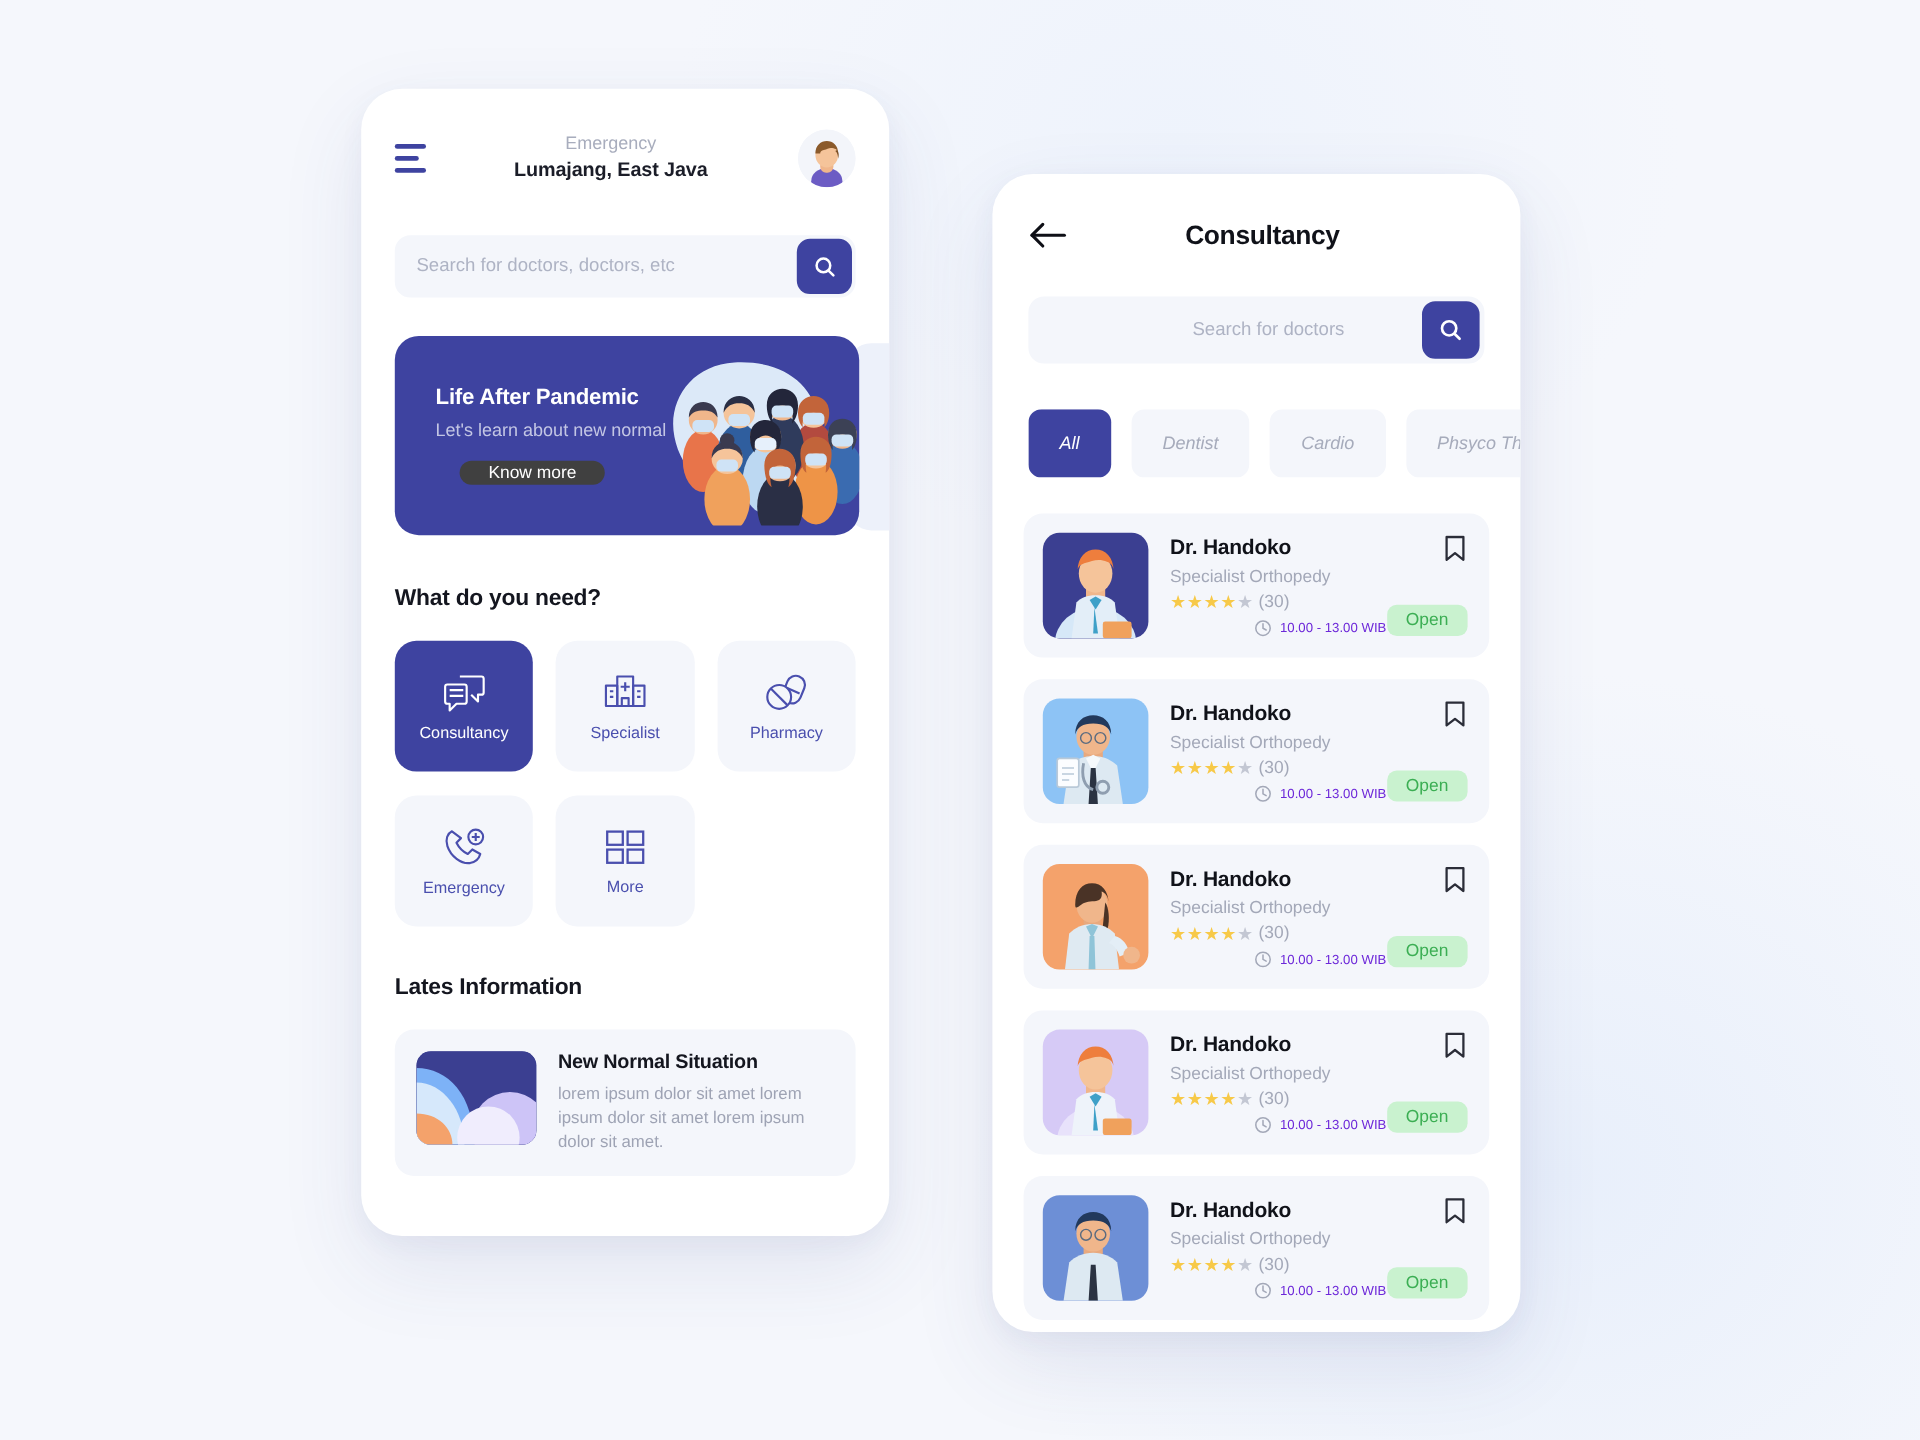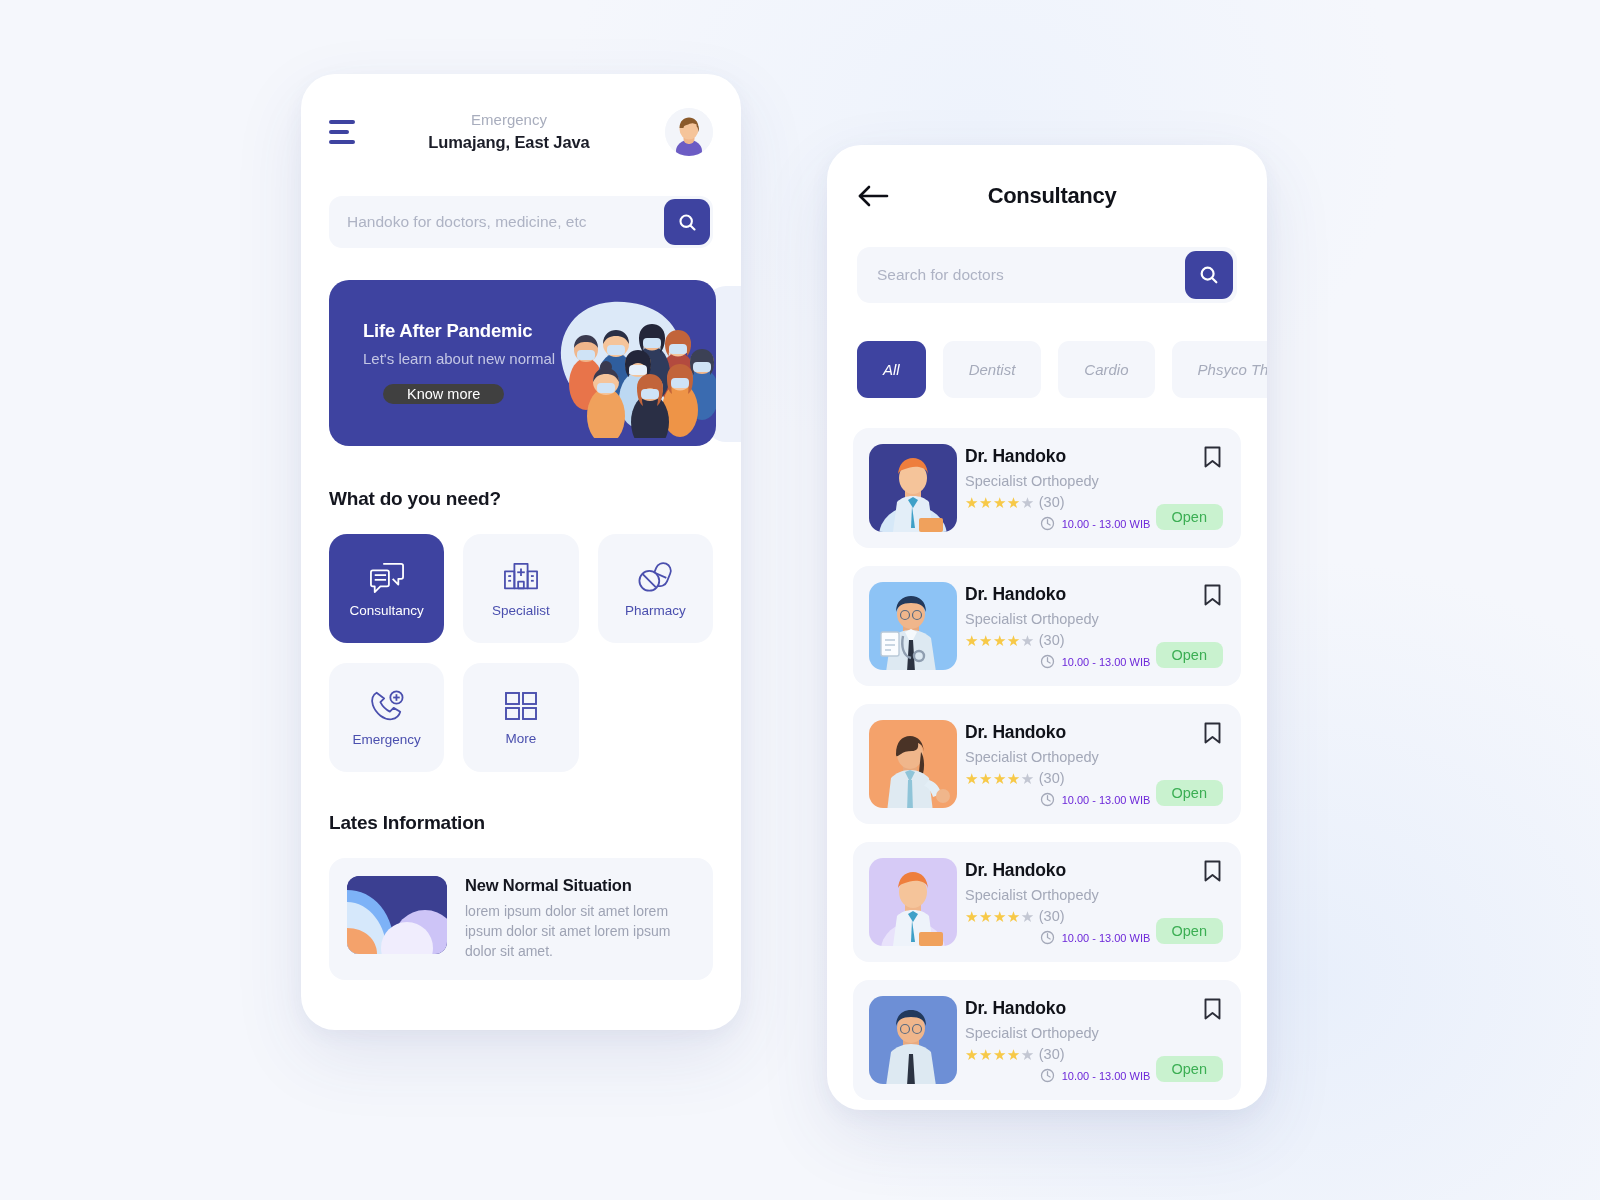--- a/index.html
+++ b/index.html
@@ -103,41 +103,41 @@
   .news-title { font-size:16.5px; font-weight:700; color:#14161f; letter-spacing:-.2px; }
   .news-body { font-size:14px; color:#9ea3b4; line-height:1.42; margin-top:7px; }
 
   
   .list-header { display:flex; align-items:center; padding:38px 30px 0 30px; }
   .back-btn { width:40px; cursor:pointer; flex:0 0 auto; display:flex; align-items:center; }
   .list-title { flex:1; text-align:center; font-size:22px; font-weight:700; color:#101219; letter-spacing:-.3px; margin-left:-30px; }
 
   .searchbar2 {
     margin:38px 30px 0 30px; height:56px; background:#f4f6fb; border-radius:13px;
-    display:flex; align-items:center; padding-left:20px; position:relative;
+    display:flex; align-items:center; padding-left:20px; position:relative;justify-content:center;
   }
   .searchbar2 .ph { font-size:15.5px; color:#aeb3c4; }
   .search-btn2 {
     width:48px; height:48px; border-radius:11px; background:#3e43a0;
     display:flex; align-items:center; justify-content:center;
     position:absolute; right:4px; top:4px; cursor:pointer; border:none;
   }
 
   
   .chips { margin:38px 0 0 30px; display:flex; gap:17px; white-space:nowrap; overflow:hidden; }
   .chip {
     background:#f4f6fb; color:#a6abbb; font-size:15px; border-radius:11px;
     padding:20px 26px; cursor:pointer; flex:0 0 auto; border:none;font-style:italic;
   }
   .chip.active { background:#3e43a0; color:#fff; }
 
   
   .doc-list { margin:30px 26px 0 26px; display:flex; flex-direction:column; gap:18px; }
   .doc-card {
-    background:#f4f6fb; border-radius:16px; padding:16px; display:flex; gap:8px;
+    background:#f4f6fb; border-radius:16px; padding:16px; display:flex; gap:18px;
     position:relative; min-height:118px;
   }
   .doc-ava { width:88px; height:88px; border-radius:14px; flex:0 0 auto; position:relative; overflow:hidden; }
   .doc-info { flex:1; padding-top:2px; }
   .doc-name { font-size:17.5px; font-weight:700; color:#101219; letter-spacing:-.2px; }
   .doc-spec { font-size:14.5px; color:#a3a8b8; margin-top:6px; }
   .doc-rating { display:flex; align-items:center; gap:4px; margin-top:5px; }
   .stars { font-size:15px; letter-spacing:.5px; color:#f7c948; line-height:1; }
   .stars .off { color:#c3c7d3; }
   .rating-count { font-size:14.5px; color:#a3a8b8; }
@@ -171,21 +171,21 @@
           <ellipse cx="24" cy="43" rx="13" ry="11" fill="#6c5cc4"></ellipse>
           <rect x="18.5" y="22" width="11" height="14" rx="5" fill="#f0b68b"></rect>
           <ellipse cx="24" cy="21" rx="9.5" ry="10.5" fill="#f5c49a"></ellipse>
           <path d="M14.5 20c0-7 4.5-10.5 9.5-10.5S33.5 13 33.5 20c0-3-2-4-5-4.6-2.5-.5-4 .8-7 1.6-2 .5-3 1.3-3 3z" fill="#8b5a2b"></path>
           <path d="M32.5 17c1.8 1.6 1.6 5 1 7.2-.3-3.2-.8-5.2-2.4-6.4z" fill="#7a4e24"></path>
         </svg>
       </div>
     </div>
 
     <div class="searchbar">
-      <div class="ph">Handoko for doctors, medicine, etc</div>
+      <div class="ph">Search for doctors, doctors, etc</div>
       <button class="search-btn">
         <svg width="21" height="21" viewBox="0 0 24 24" fill="none" stroke="#fff" stroke-width="2.4" stroke-linecap="round">
           <circle cx="10.5" cy="10.5" r="6.5"></circle>
             <line x1="15.6" y1="15.6" x2="20" y2="20"></line>
         </svg>
       </button>
     </div>
 
     <div class="banner-area">
       <div class="banner-peek"></div>

